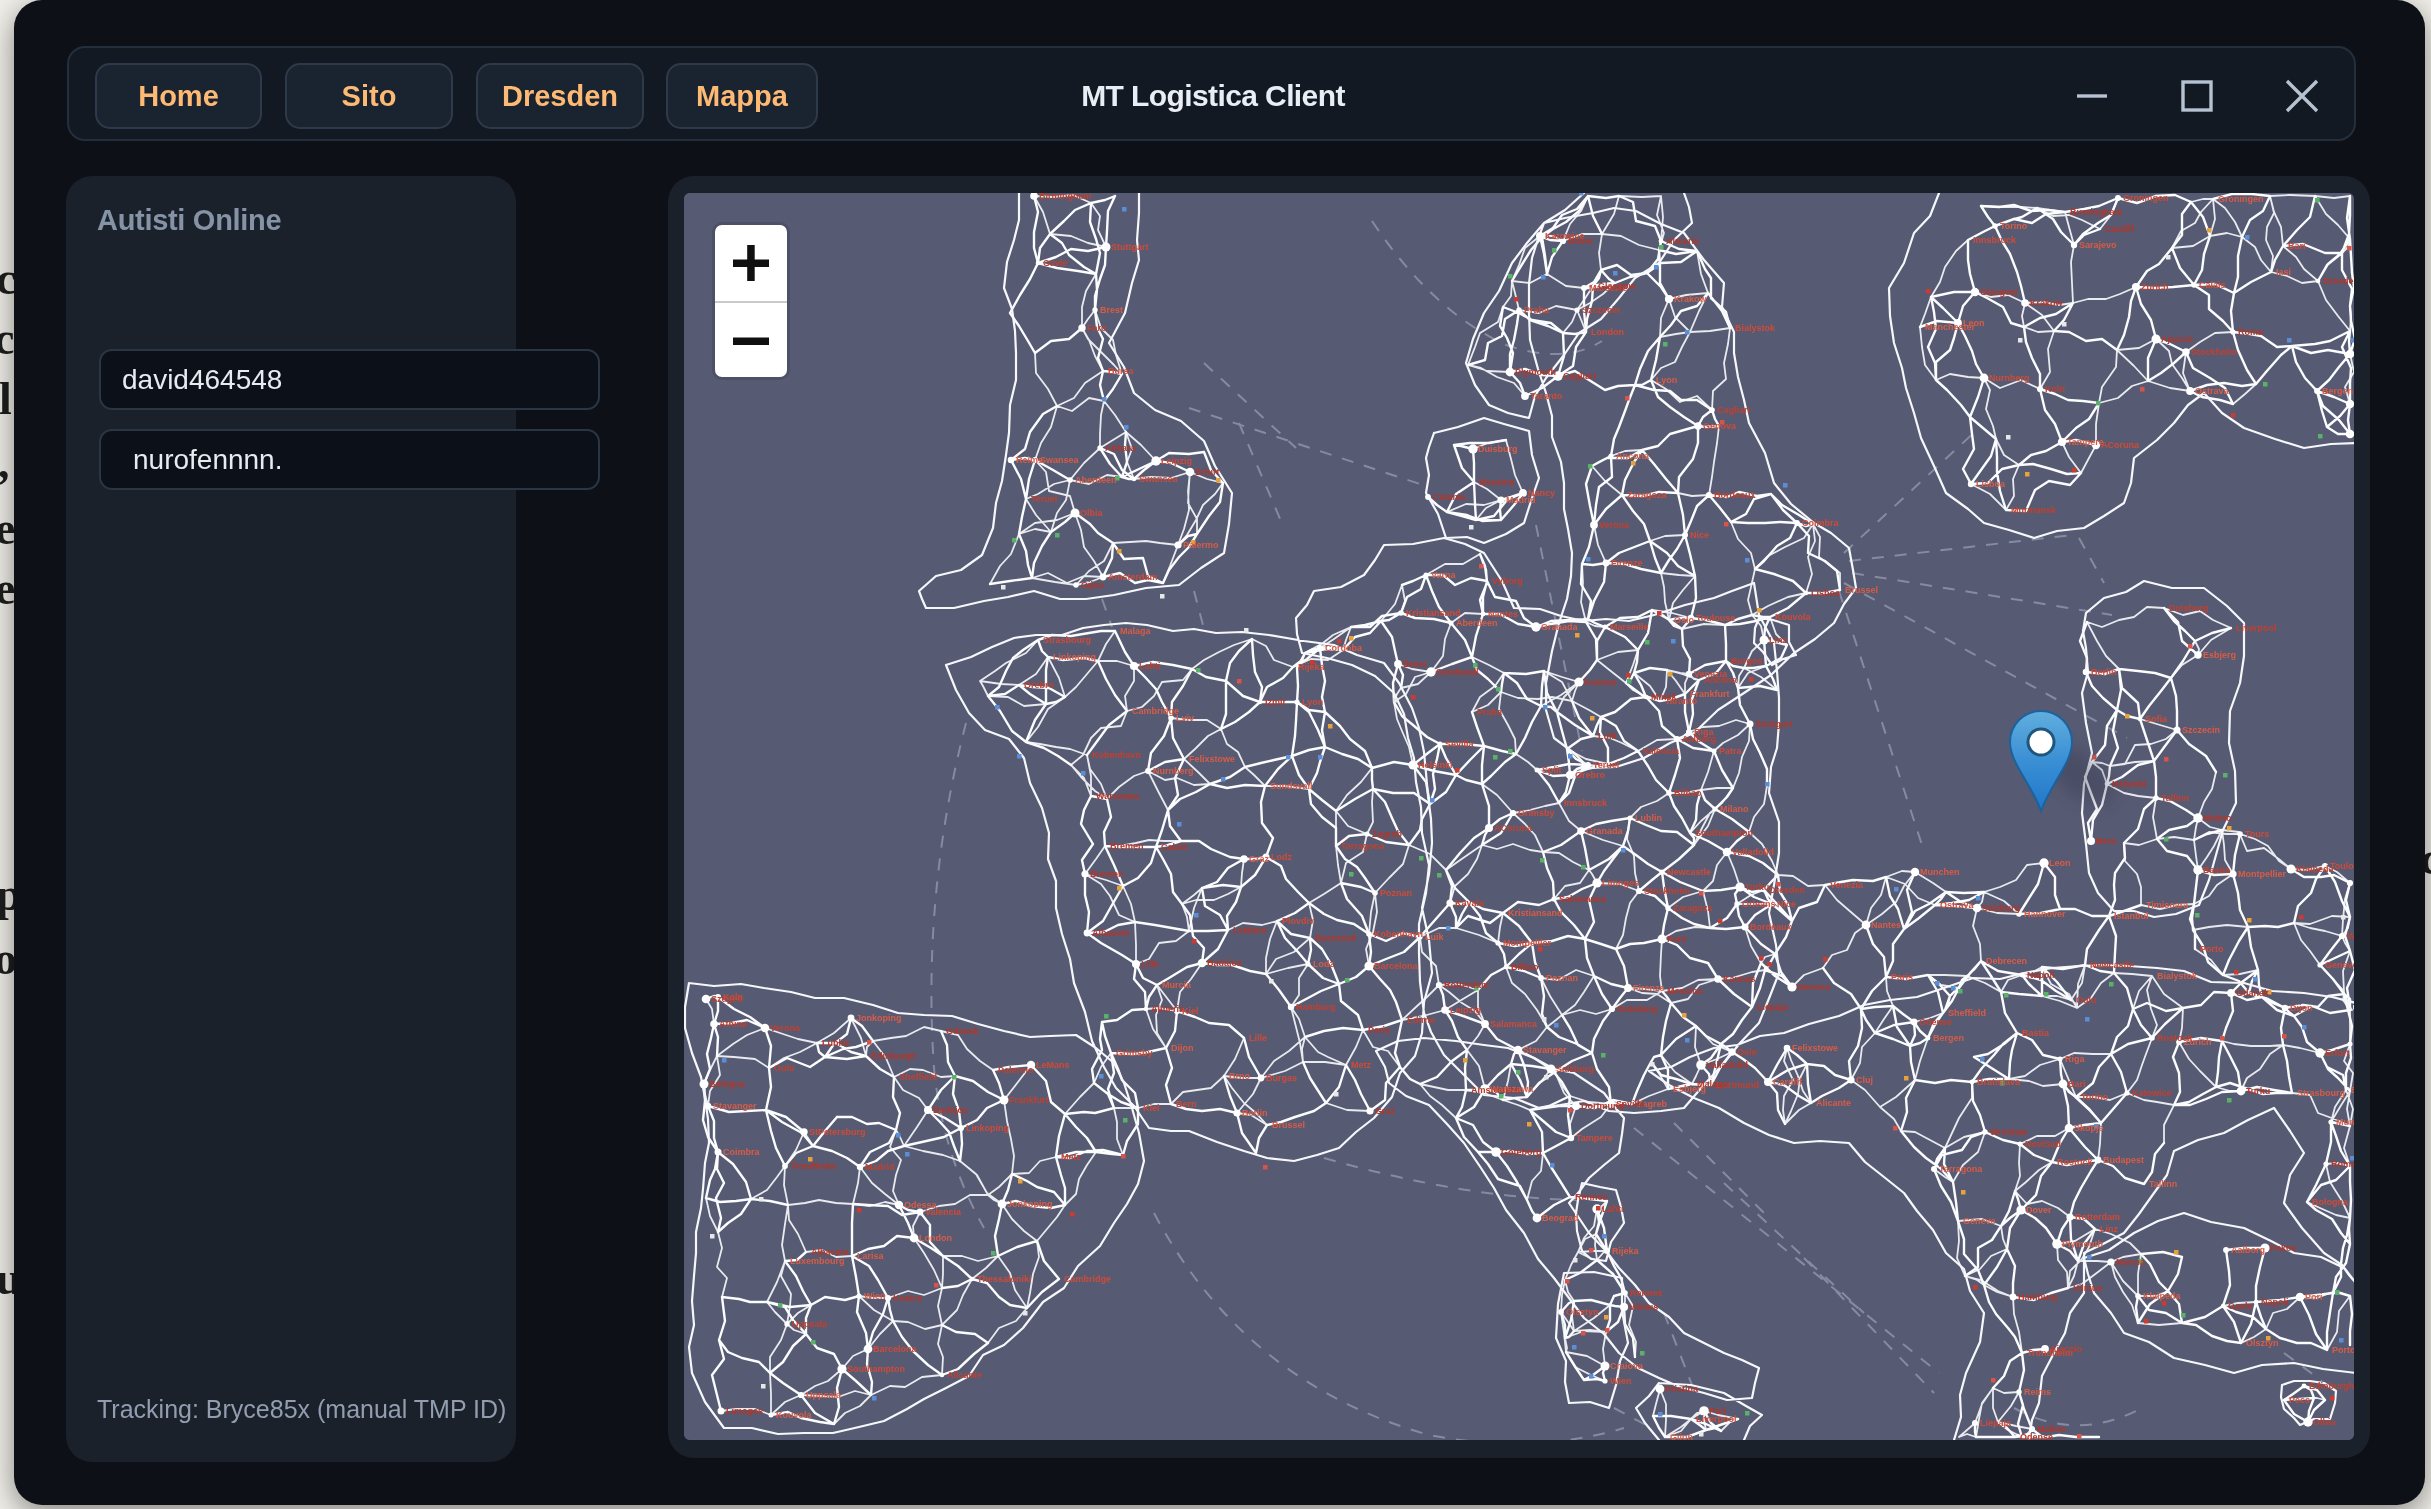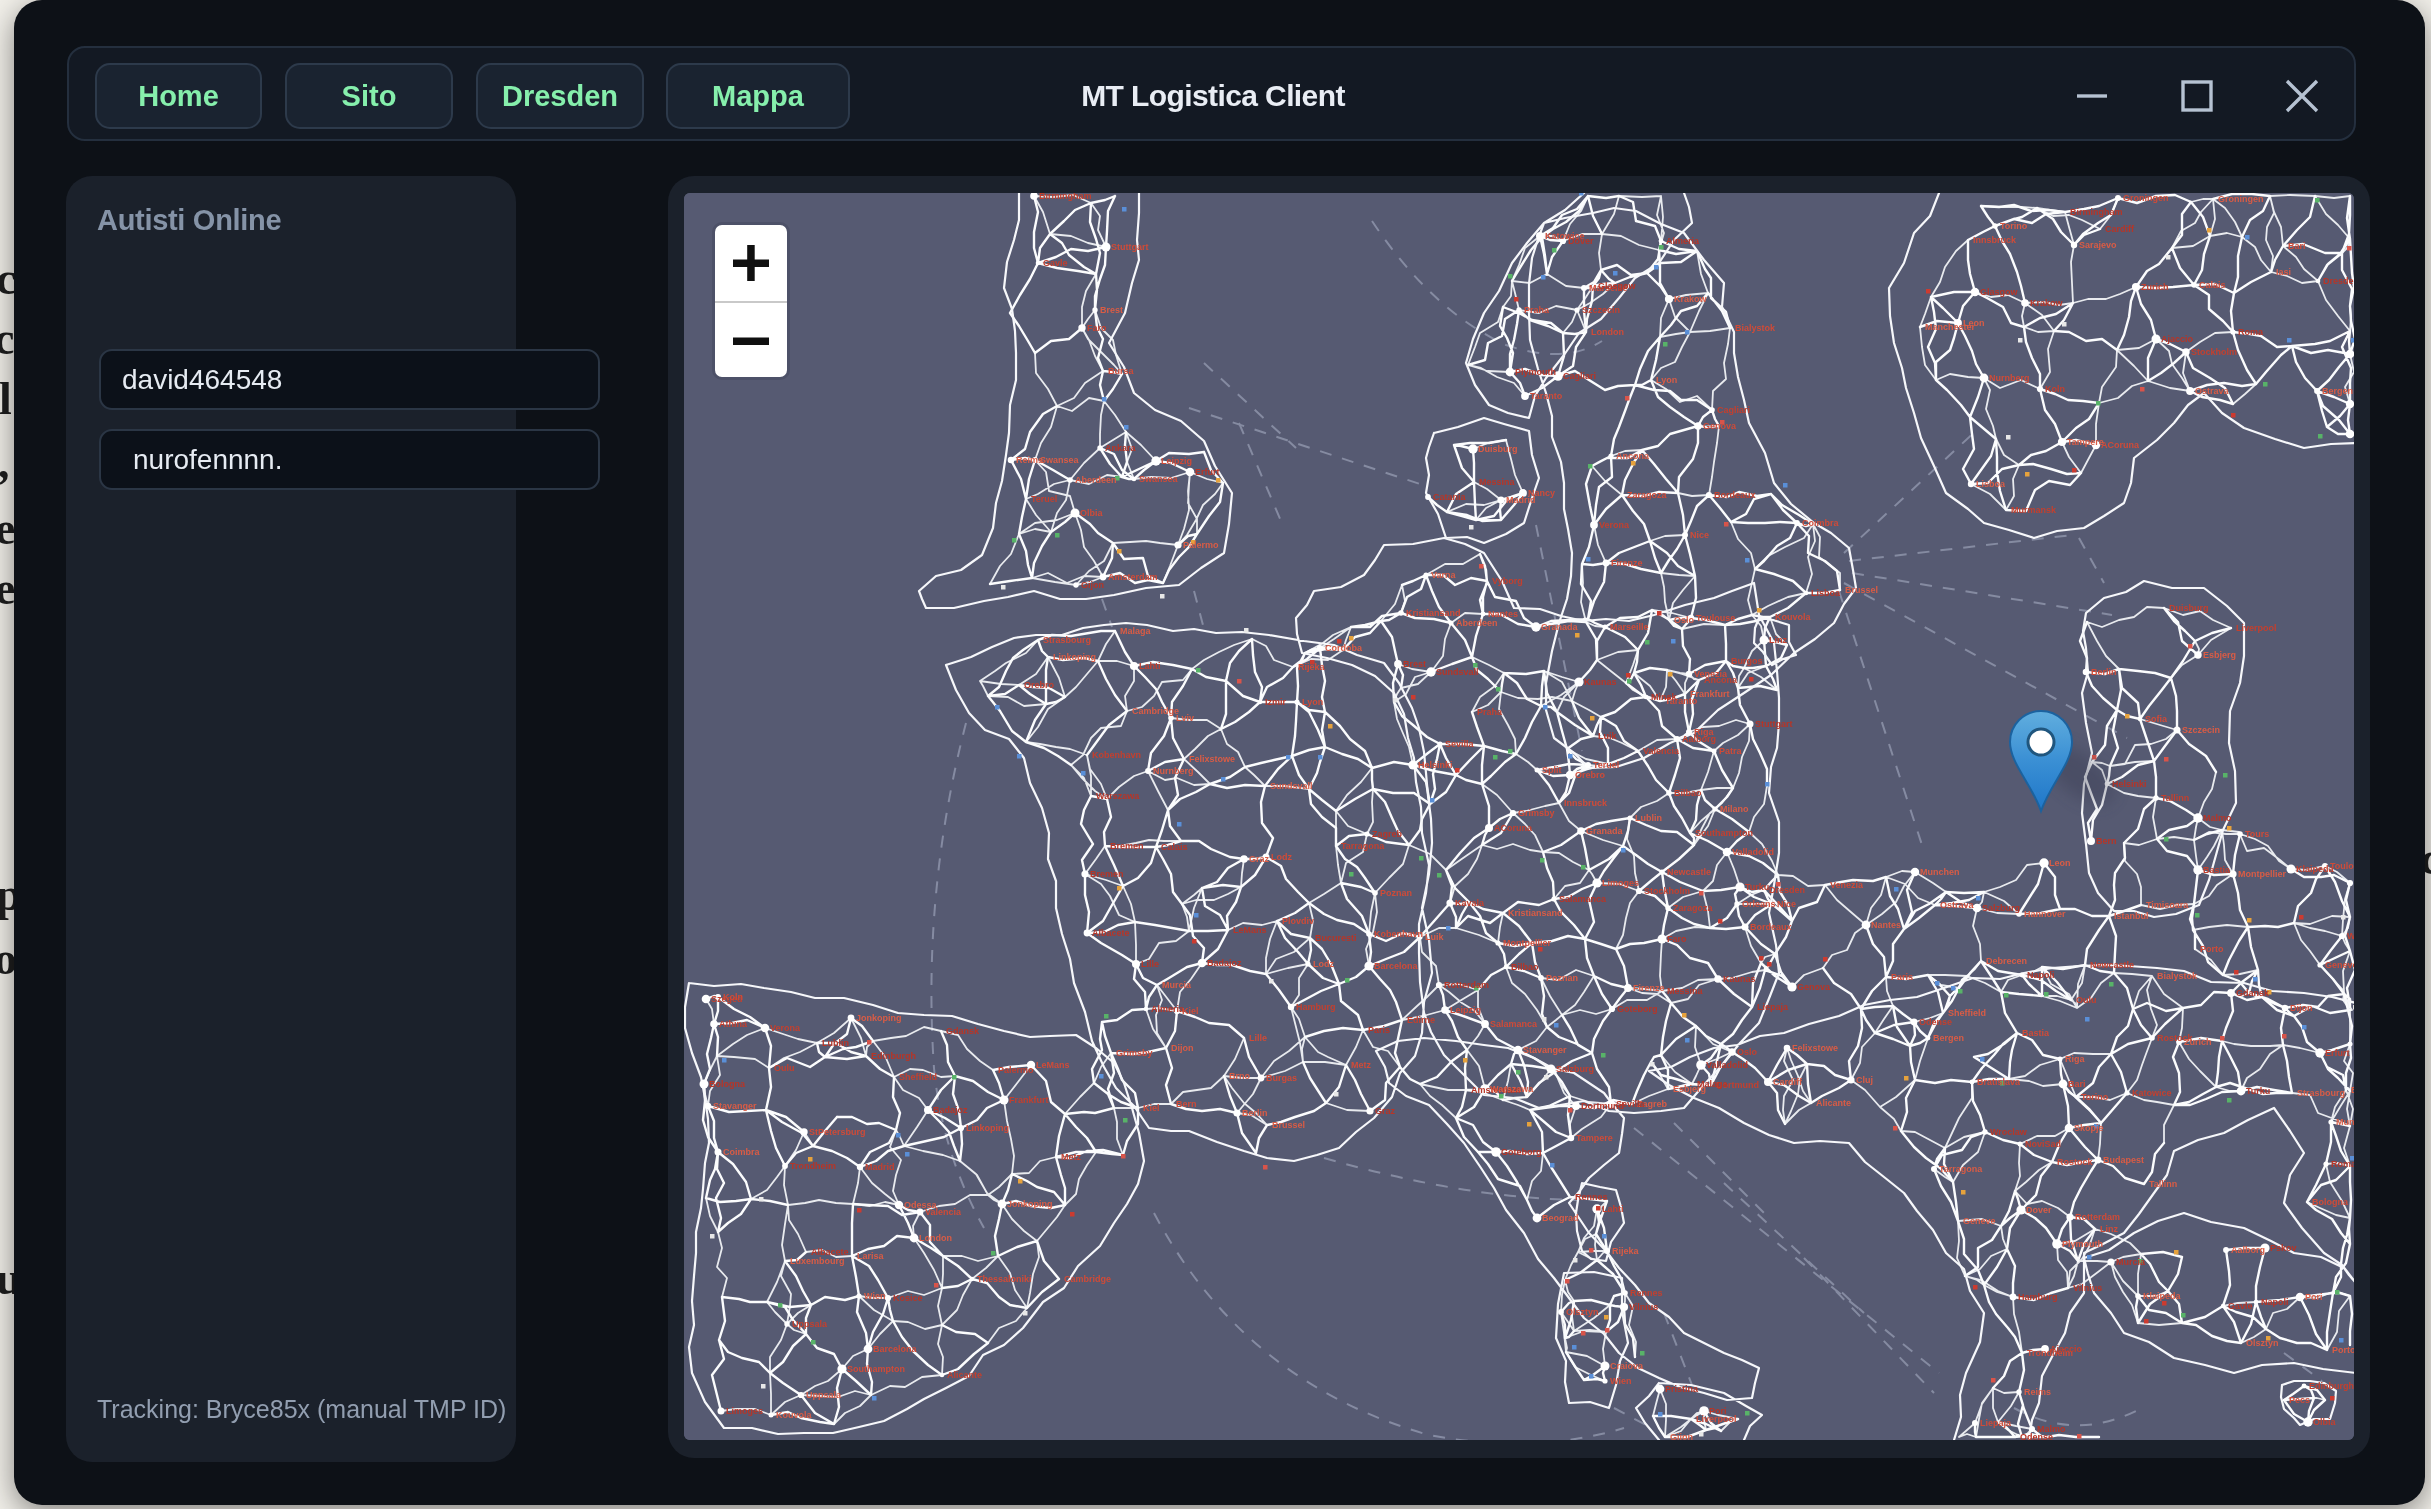--- a/index.html
+++ b/index.html
@@ -6,21 +6,21 @@
 * { margin:0; padding:0; box-sizing:border-box; }
 html,body { width:2431px; height:1509px; overflow:hidden; background:#f1efe9;
   font-family:"Liberation Sans", sans-serif; }
 .bgfrag { position:absolute; color:#1e1e1e; font-family:"Liberation Serif", serif;
   font-size:46px; font-weight:bold; z-index:0; }
 .appwin { position:absolute; left:14px; top:0; width:2411px; height:1505px;
   background:#0d1117; border-radius:28px; z-index:2; box-shadow:0 8px 30px rgba(0,0,0,0.45); }
 .navbar { position:absolute; left:53px; top:46px; width:2289px; height:95px;
   background:#131923; border:2px solid #242f3e; border-radius:18px; }
 .navbtn { position:absolute; top:15px; height:66px; background:#1a2330;
-  border:2px solid #2d3a4b; border-radius:15px; color:#86efac; font-weight:bold;
+  border:2px solid #2d3a4b; border-radius:15px; color:#fdba74; font-weight:bold;
   font-size:29px; display:flex; align-items:center; justify-content:center; }
 .title { position:absolute; top:0; left:904px; width:480px; height:95px; color:#e9edf4;
   font-weight:bold; font-size:30px; display:flex; align-items:center; justify-content:center;
   letter-spacing:-0.6px; }
 .wctl { position:absolute; top:0; height:95px; width:60px; display:flex;
   align-items:center; justify-content:center; }
 .sidebar { position:absolute; left:52px; top:176px; width:450px; height:1286px;
   background:#1b212b; border-radius:26px; }
 .sbhead { position:absolute; left:31px; top:28px; color:#8593a7; font-weight:bold;
   font-size:29px; letter-spacing:-0.3px; }
@@ -50,21 +50,21 @@
 <div class="bgfrag" style="left:-4px;top:868px;">p</div>
 <div class="bgfrag" style="left:-6px;top:932px;">o</div>
 <div class="bgfrag" style="left:-4px;top:1252px;">u</div>
 <div class="bgfrag" style="left:2420px;top:832px;">c</div>
 
 <div class="appwin">
   <div class="navbar">
     <div class="navbtn" style="left:26px; width:167px;">Home</div>
     <div class="navbtn" style="left:216px; width:168px;">Sito</div>
     <div class="navbtn" style="left:407px; width:168px;">Dresden</div>
-    <div class="navbtn" style="left:597px; width:184px;">Mappa</div>
+    <div class="navbtn" style="left:597px; width:152px;">Mappa</div>
     <div class="title">MT Logistica Client</div>
     <div class="wctl" style="left:1993px;">
       <svg width="36" height="36" viewBox="0 0 36 36">
           <path d="M3 18 L33 18" stroke="#b6c2d2" stroke-width="3.4"></path>
         </svg>
     </div>
     <div class="wctl" style="left:2098px;">
       <svg width="36" height="36" viewBox="0 0 36 36">
           <rect x="4" y="4" width="28" height="28" fill="none" stroke="#b6c2d2" stroke-width="3.4"></rect>
         </svg>

